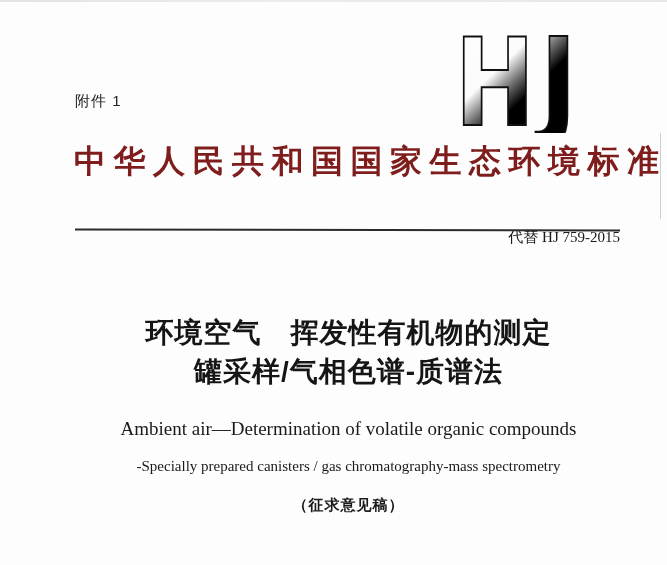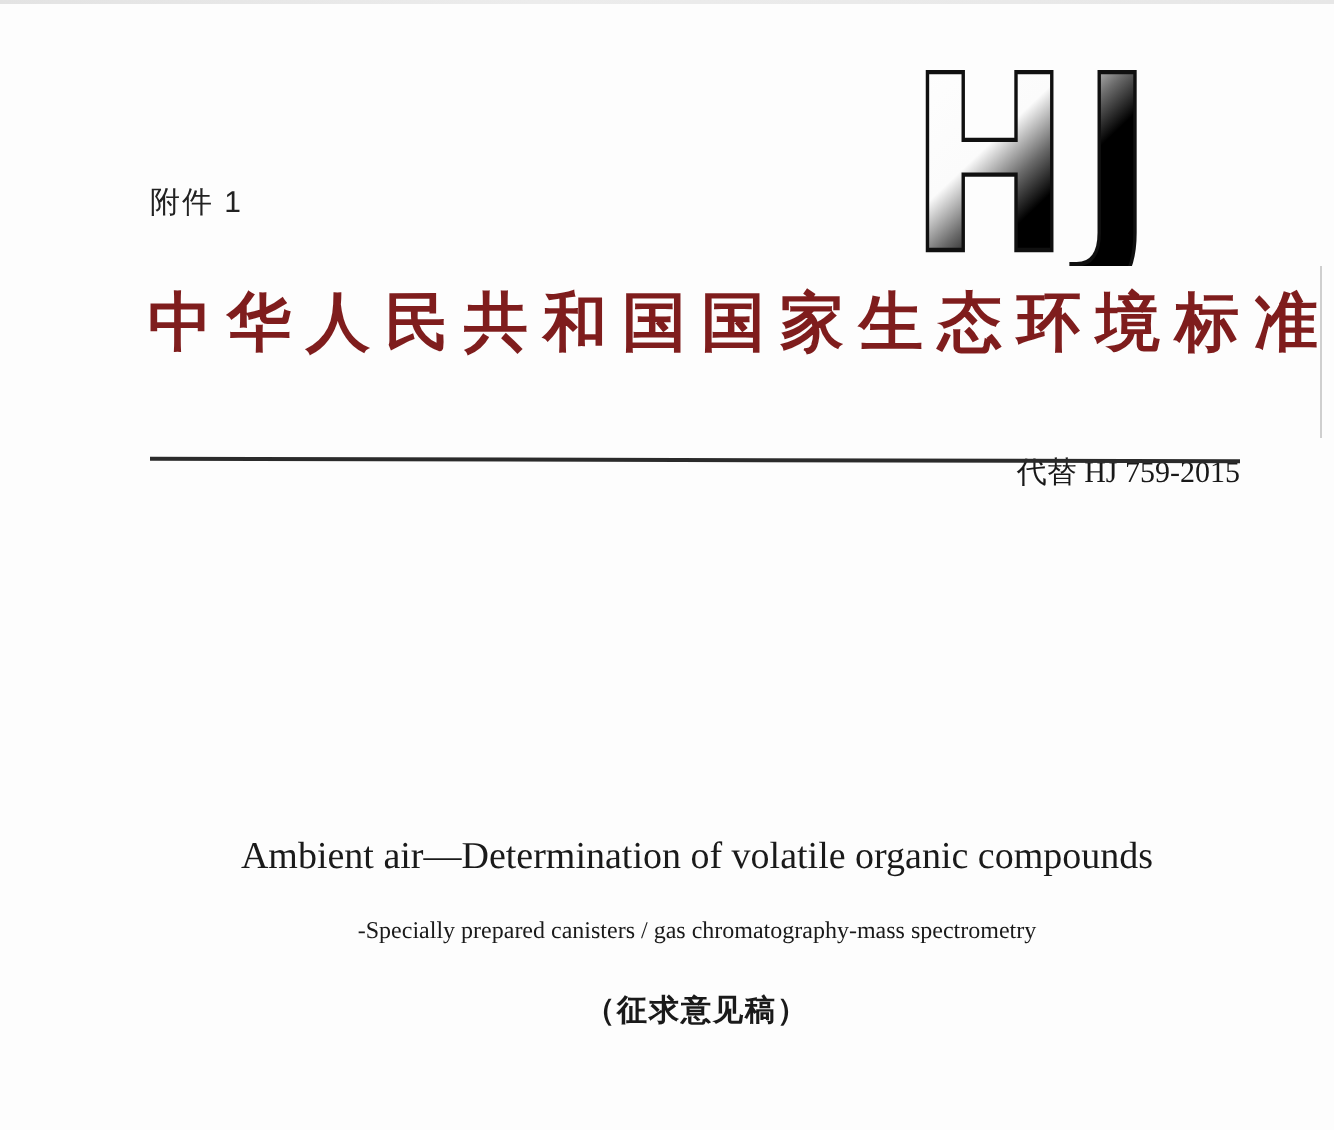--- a/index.html
+++ b/index.html
@@ -42,21 +42,21 @@
     font-family:"Liberation Sans", sans-serif;
     font-weight:bold;font-size:28px;line-height:39px;color:#151515;
     letter-spacing:1px;
   }
   .english-line-1{
     position:absolute;left:30px;top:418px;width:637px;text-align:center;
     font-size:19px;color:#1a1a1a;
   }
   .english-line-2{
     position:absolute;left:30px;top:458px;width:637px;text-align:center;
-    font-size:12px;color:#1a1a1a;
+    font-size:15px;color:#1a1a1a;
   }
   .draft-note{
     position:absolute;left:30px;top:496px;width:637px;text-align:center;
     font-family:"Liberation Sans", sans-serif;
     font-weight:bold;font-size:15px;color:#1a1a1a;letter-spacing:1px;
   }
 </style>
 </head>
 <body>
 
@@ -82,19 +82,21 @@
 
 <div class="header-title">中华人民共和国国家生态环境标准</div>
 
 <div class="std-block">
   <div class="std-replaces">代替 HJ 759-2015</div>
 </div>
 
 <div class="rule-line"></div>
 
 <div class="title-block">
+  <div>环境空气　挥发性有机物的测定</div>
+  <div>罐采样/气相色谱-质谱法</div>
 </div>
 
 <div class="english-line-1">Ambient air—Determination of volatile organic compounds</div>
 
 <div class="english-line-2">-Specially prepared canisters / gas chromatography-mass spectrometry</div>
 
 <div class="draft-note">（征求意见稿）</div>
 
 </body></html>

